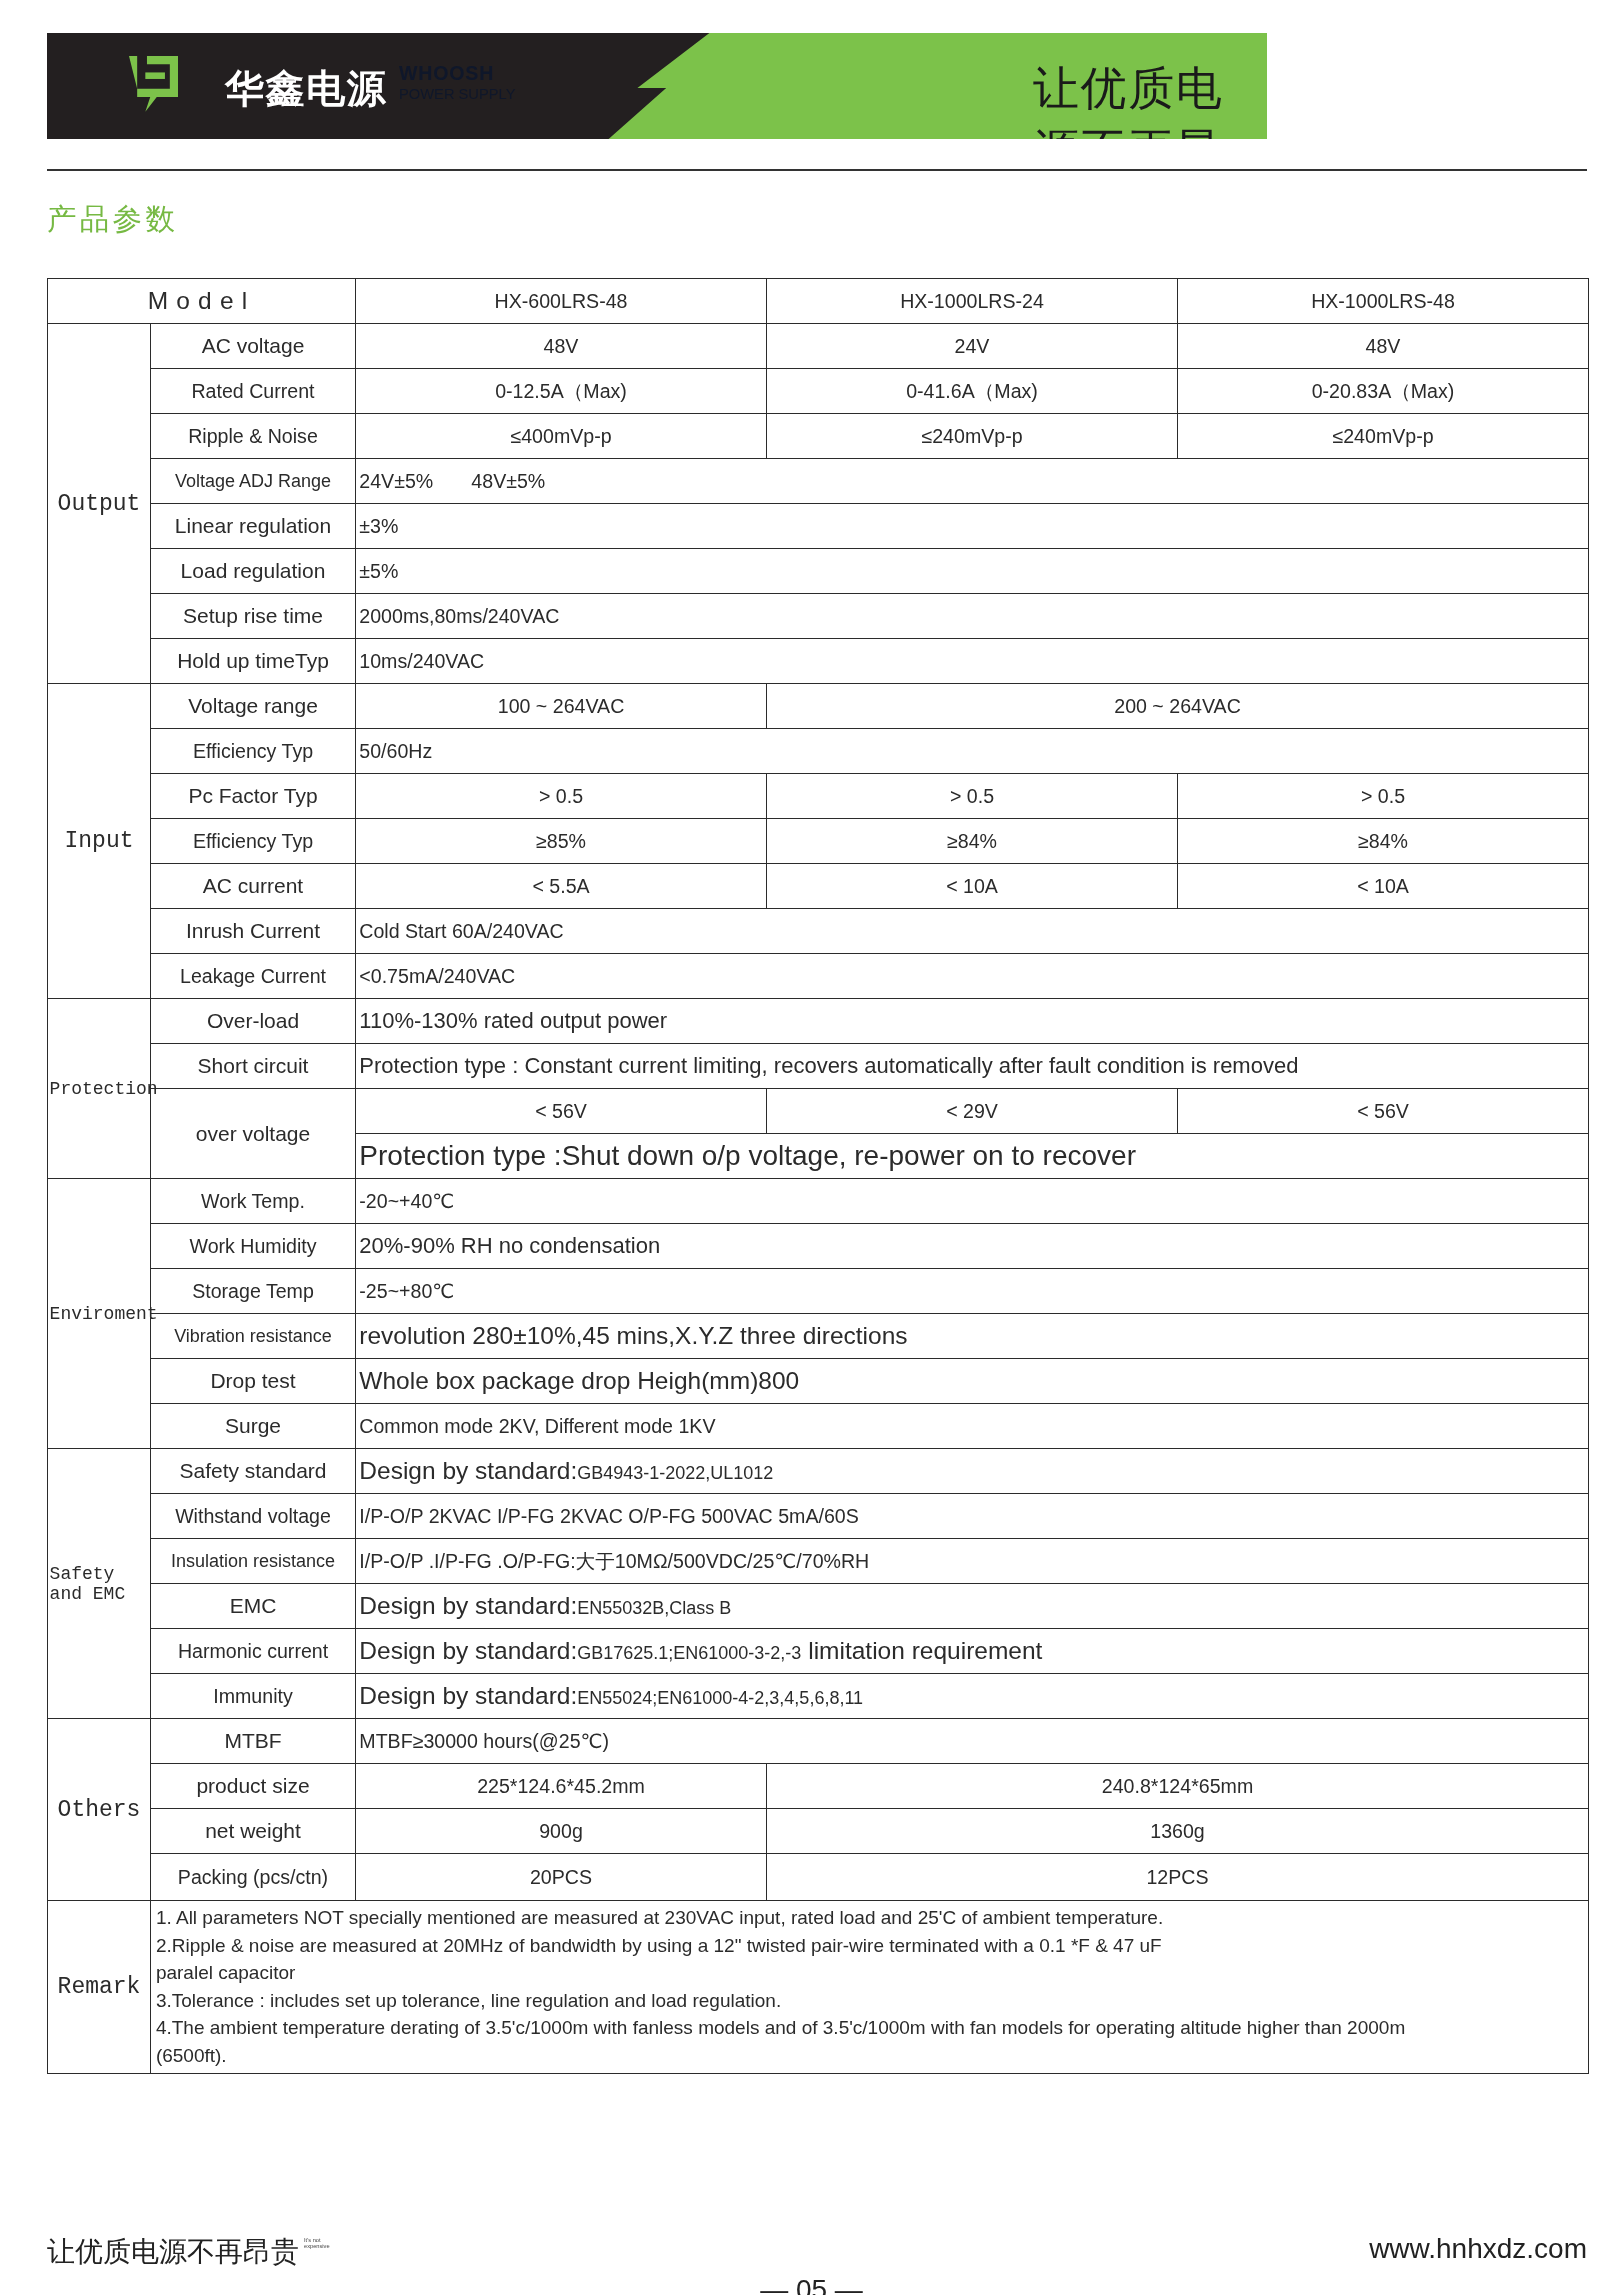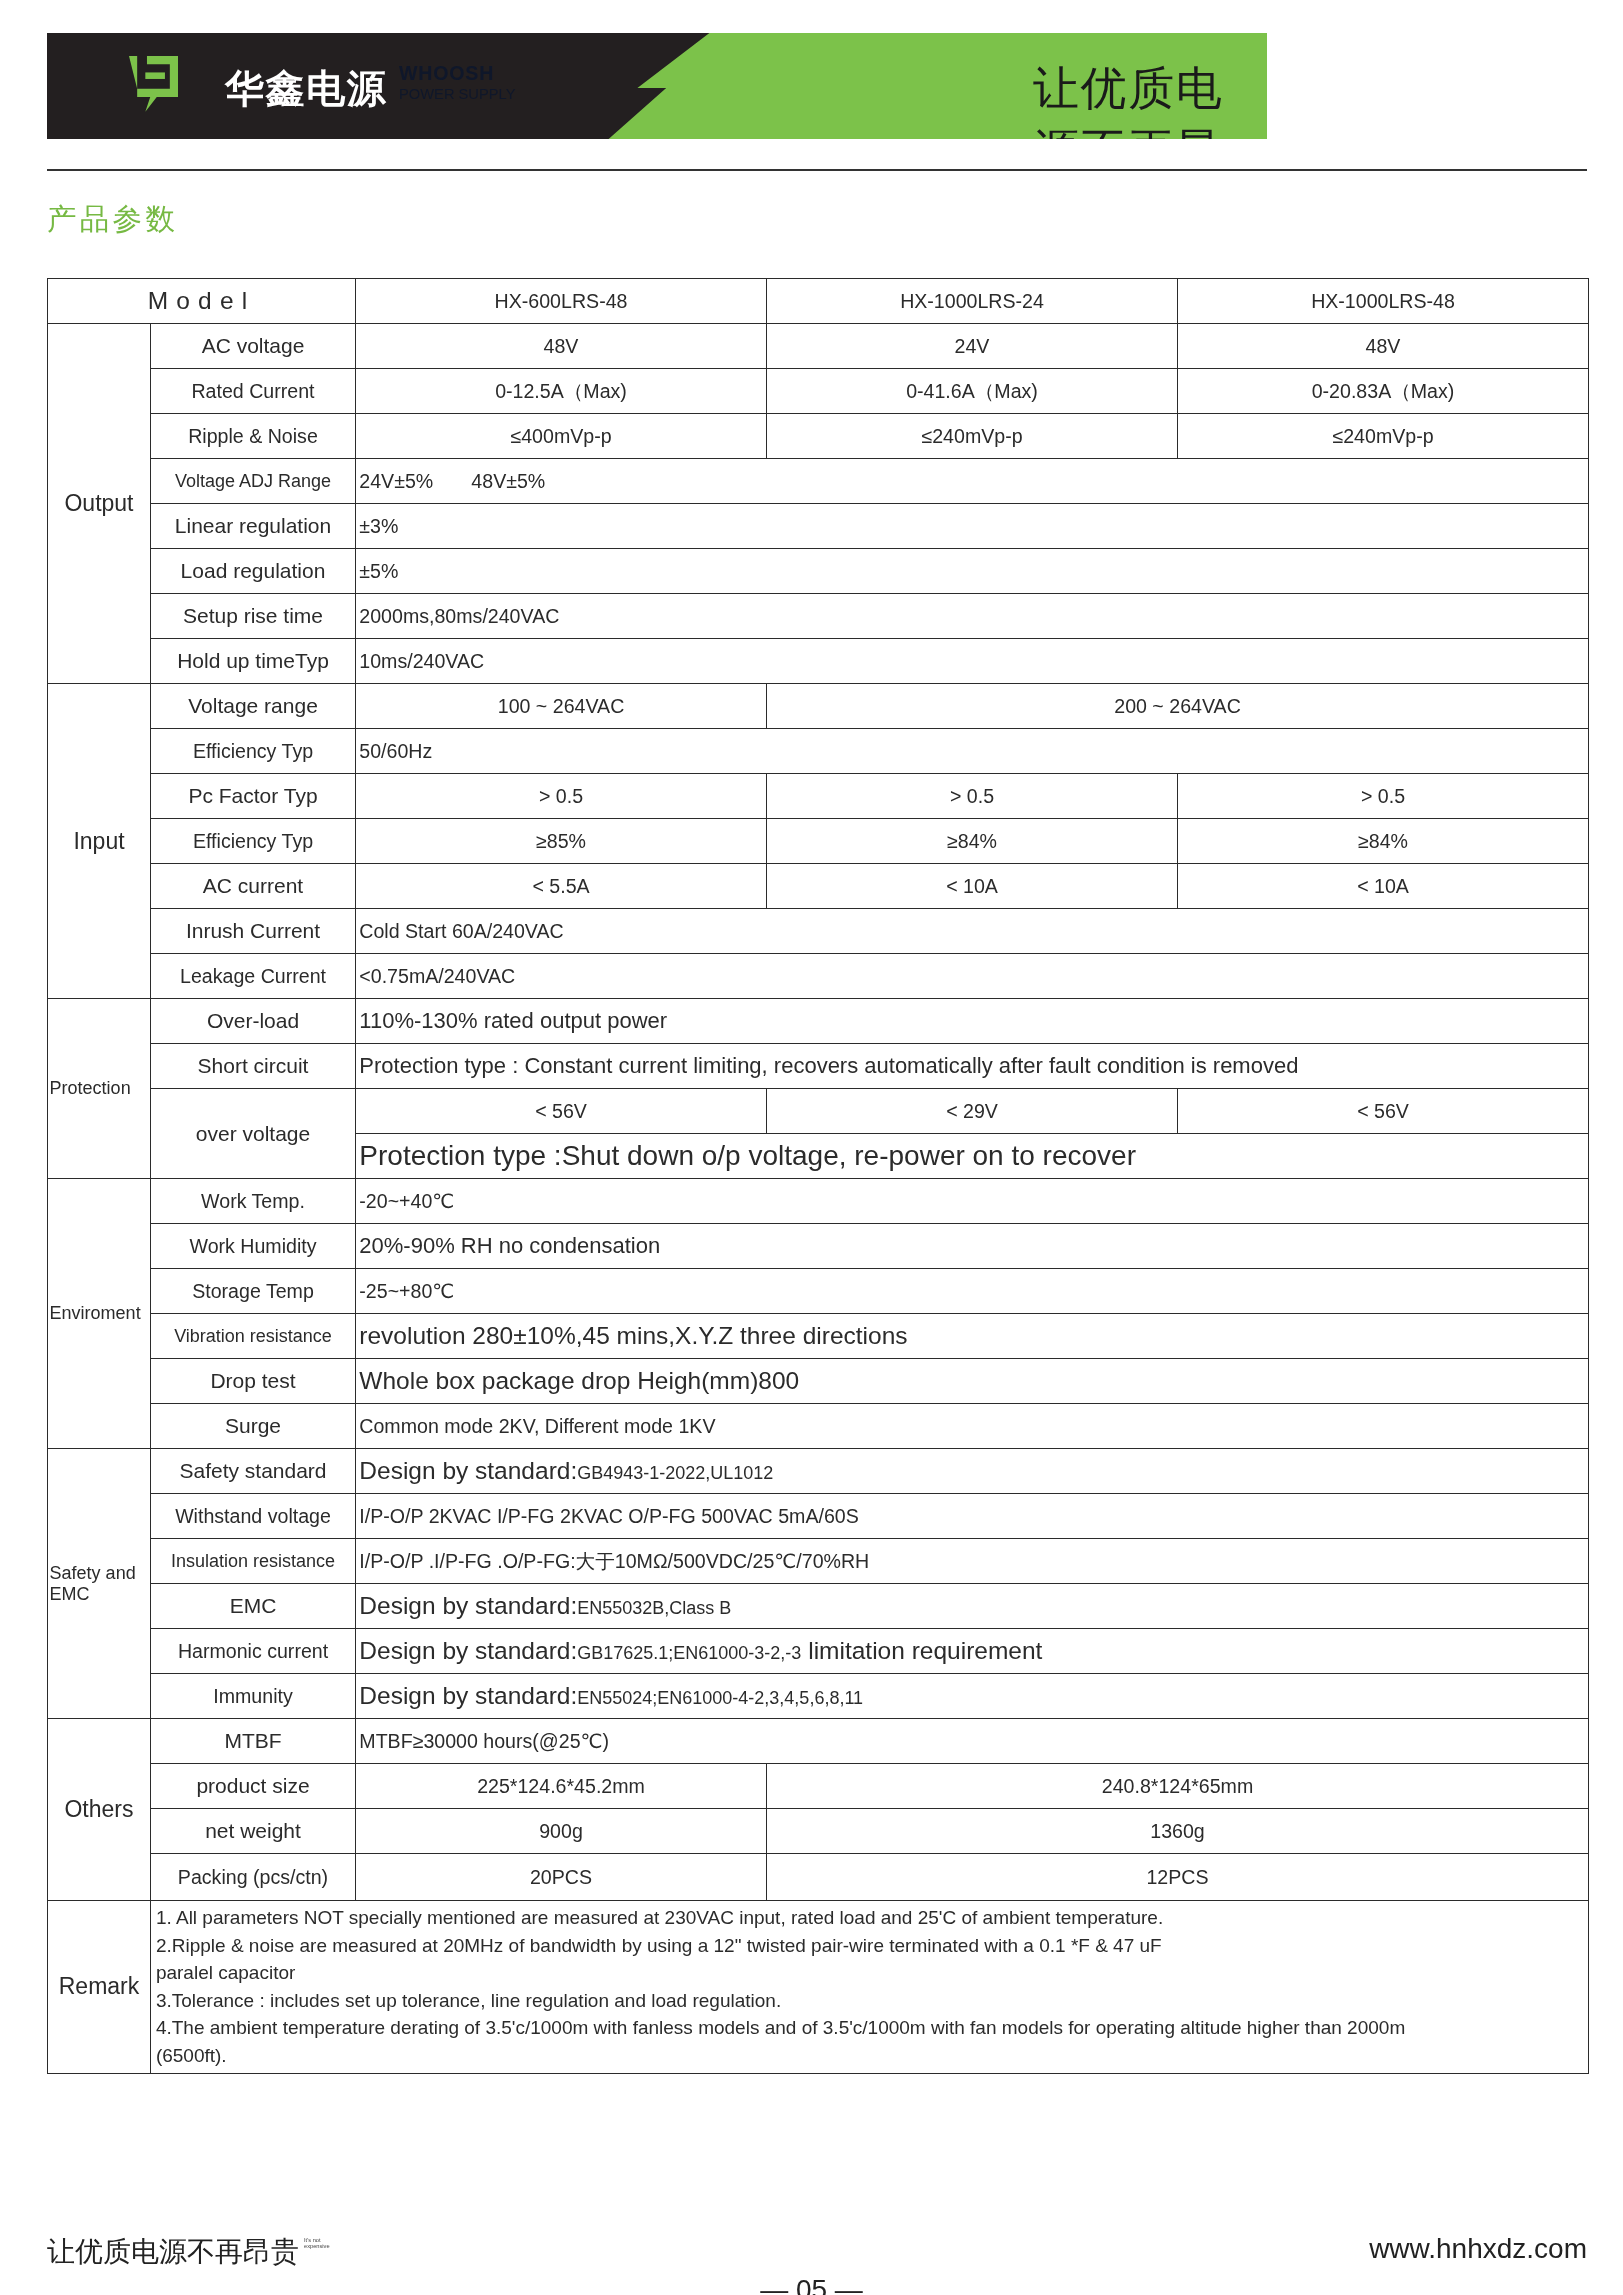--- a/index.html
+++ b/index.html
@@ -18,21 +18,21 @@
   .slogan { position: absolute; left: 986px; top: 24.5px; font-size: 46px; color: #1a1a1a; letter-spacing: 1.6px; }
   .slogan-small { position: absolute; left: 1482px; top: 34px; font-size: 9px; line-height: 1.15; color: #1a1a1a; text-align: center; }
   .smile { position: absolute; left: 1482px; top: 62px; width: 41px; height: 16.4px; }
 
   .rule { position: absolute; left: 47px; top: 169px; width: 1540px; height: 1.6px; background: #333; }
   .section-title { position: absolute; left: 47px; top: 200px; font-size: 29.5px; color: #76b943; letter-spacing: 3.3px; }
 
   
   .spec { position: absolute; left: 47px; top: 278px; width: 1540px; border-collapse: collapse; table-layout: fixed; }
   .spec td { border: 1.6px solid #2b2b2b; font-size: 19.6px; color: #2b2b2b; height: 45px; padding: 0 3.3px; vertical-align: middle; white-space: nowrap; }
-  .spec td.group { text-align: center; font-size: 23px; white-space: normal; }
+  .spec td.group { text-align: center; font-size: 23px; white-space: normal; font-family: Liberation Mono, monospace; }
   .spec td.group.small { font-size: 18px; text-align: left; padding-left: 1.6px; }
   .spec td.param { text-align: center; font-size: 21px; }
   .spec td.param.sm { font-size: 19.6px; }
   .spec td.param.xs { font-size: 18px; }
   .spec td.val { text-align: center; }
   .spec td.span { text-align: left; }
   .spec td.big { font-size: 24.5px; }
   .spec td.model-h { text-align: center; font-size: 24.5px; letter-spacing: 8.2px; }
   .spec td .small-part { font-size: 18px; }
   .spec tr.remark td { height: auto; }

